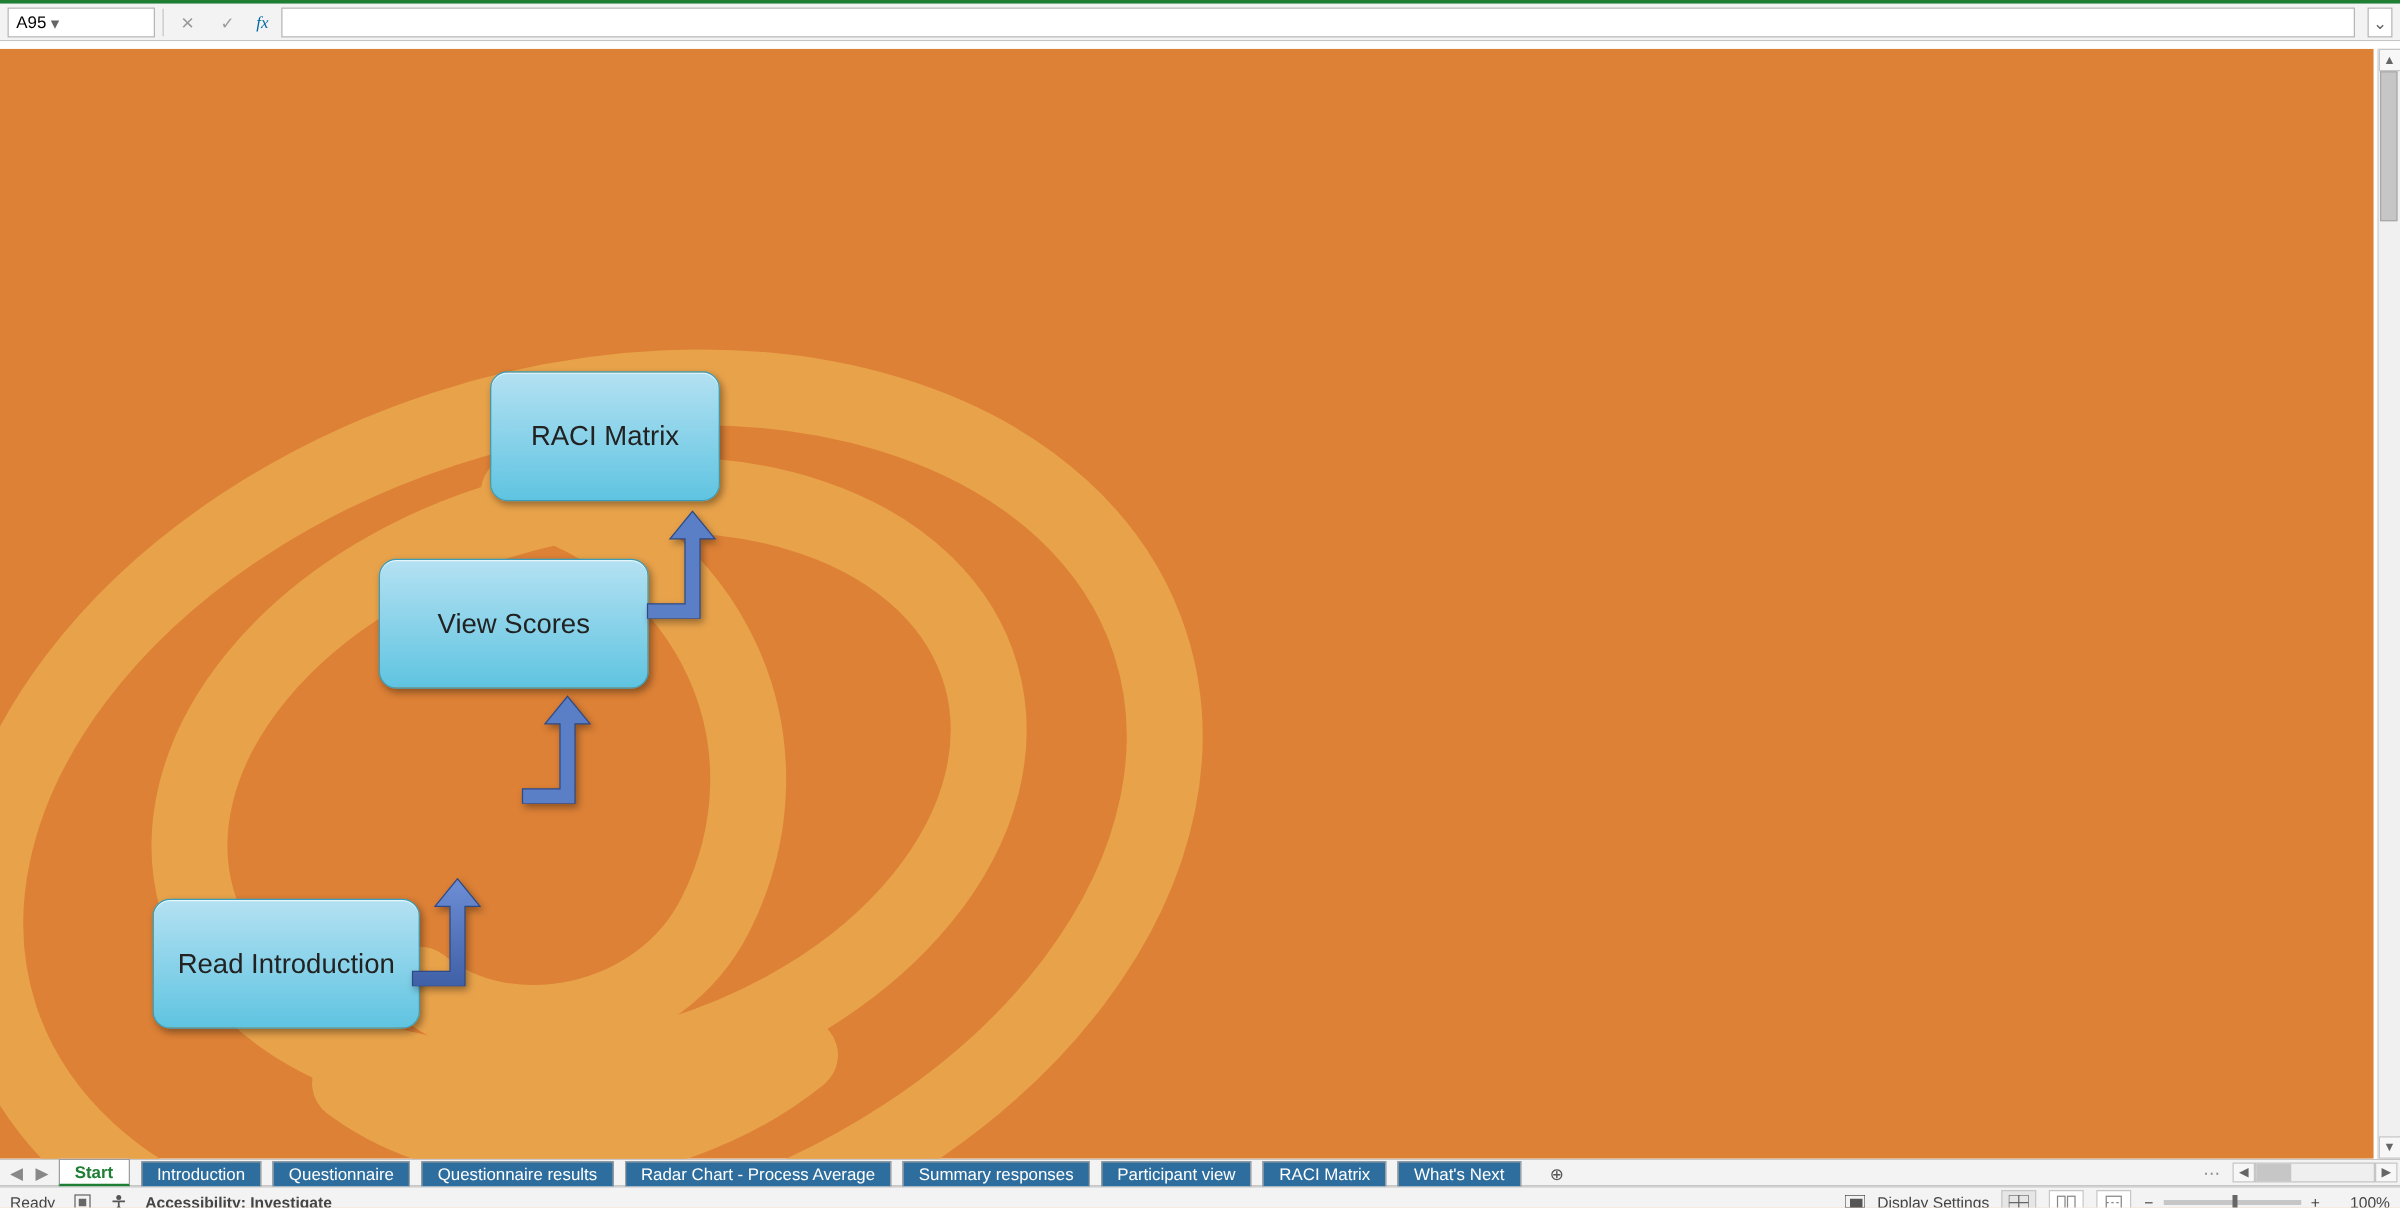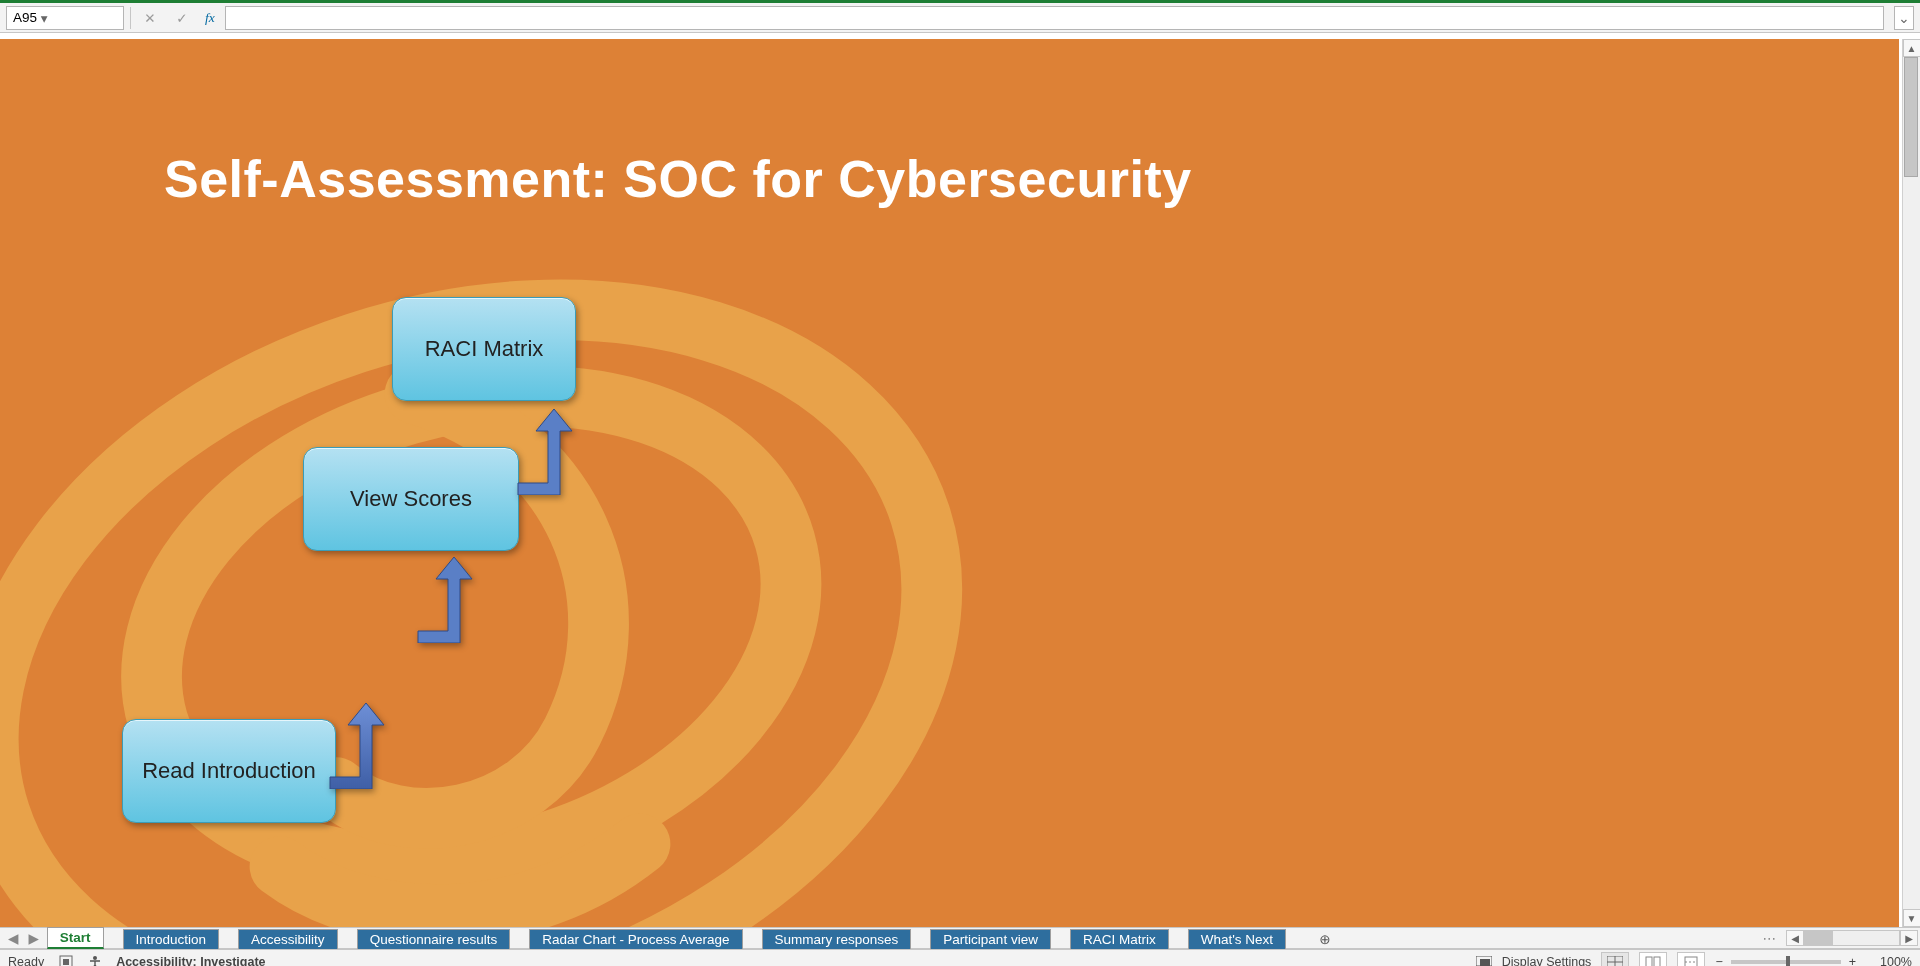--- a/index.html
+++ b/index.html
@@ -63,21 +63,21 @@
 
 
 .tabs-row {
   height:22px; background:#f3f3f3; border-top:1px solid #c6c6c6; border-bottom:1px solid #c6c6c6;
   display:flex; align-items:stretch; font-size:13.5px;
 }
 .tab-nav { display:flex; align-items:center; padding:0 8px; gap:10px; color:#888; }
 .tab-nav span { cursor:default; user-select:none; }
 .sheet-tabs { display:flex; align-items:flex-end; }
 .sheet-tab {
-  padding:2px 12px; border:1px solid #9e9e9e; border-bottom:none; margin-right:19px;
+  padding:2px 12px; border:1px solid #9e9e9e; border-bottom:none; margin-right:9px;
   background:#2e6e9e; color:#fff; position:relative; top:1px;
 }
 .sheet-tab.active {
   background:#fff; color:#1e7e34; border:1px solid #9e9e9e; border-bottom:2px solid #1e7e34;
   font-weight:700;
 }
 .add-sheet { width:28px; display:flex; align-items:center; justify-content:center; color:#555;
   border:1px solid transparent; margin-left:6px; }
 .tabs-spacer { flex:1; }
 .tabs-scroll-dots { display:flex; align-items:center; gap:6px; padding:0 8px; color:#888; }
@@ -135,21 +135,20 @@
     <div class="orange-sheet">
       <svg class="watermark" viewBox="0 0 1000 800">
         <g fill="none" stroke="#e8a24a" stroke-width="54" stroke-linecap="round">
           <ellipse cx="460" cy="360" rx="430" ry="300" transform="rotate(-18 460 360)"></ellipse>
           <ellipse cx="470" cy="330" rx="290" ry="200" transform="rotate(-16 470 330)"></ellipse>
           <path d="M420 120 C 560 160 620 300 560 420 C 520 500 410 520 350 470"></path>
           <path d="M300 540 C 380 600 520 600 620 520"></path>
         </g>
       </svg>
 
-      <div class="sheet-title">Self-Assessment: SOC for Cybersecurity</div>
 
       <div class="step-box" style="left:122px; top:680px; width:214px;">
         <span>Read Introduction</span>
       </div>
       <div class="step-box" style="left:303px; top:408px; width:216px;">
         <span>View Scores</span>
       </div>
       <div class="step-box" style="left:392px; top:258px; width:184px;">
         <span>RACI Matrix</span>
       </div>
@@ -197,21 +196,21 @@
     <span>▶</span>
   </div>
   <div class="sheet-tabs">
     <div class="sheet-tab active">
       <span>Start</span>
     </div>
     <div class="sheet-tab">
       <span>Introduction</span>
     </div>
     <div class="sheet-tab">
-      <span>Accessibility</span>
+      <span>Questionnaire</span>
     </div>
     <div class="sheet-tab">
       <span>Questionnaire results</span>
     </div>
     <div class="sheet-tab">
       <span>Radar Chart - Process Average</span>
     </div>
     <div class="sheet-tab">
       <span>Summary responses</span>
     </div>

